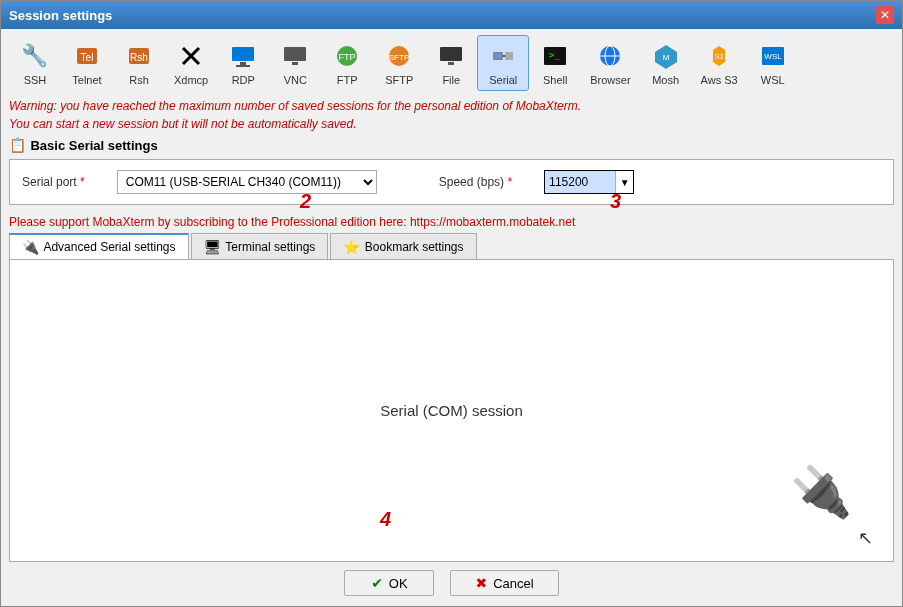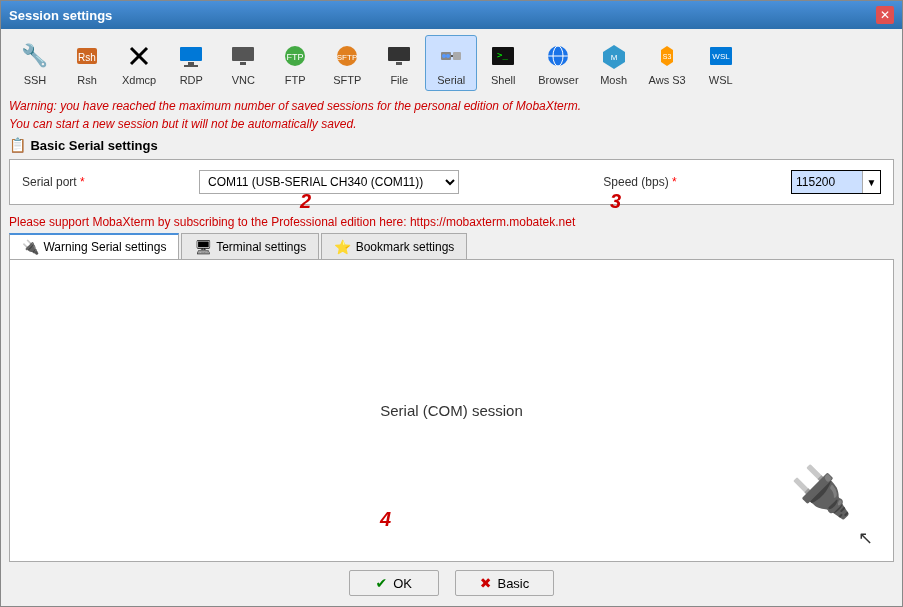--- a/index.html
+++ b/index.html
@@ -109,22 +109,21 @@
     }
     .section-box {
       border: 1px solid #aaa;
       background: white;
       padding: 10px 12px;
       margin-bottom: 6px;
     }
     .form-row {
       display: flex;
       align-items: center;
-      gap: 20px;
-      justify-content: space-between;
+      gap: 32px;
     }
     .form-label {
       font-size: 12px;
       color: #333;
       white-space: nowrap;
     }
     .form-label .required {
       color: red;
     }
     .form-select {
@@ -308,20 +307,29 @@
     <span class="title-bar-title">Session settings</span>
     <button class="title-bar-close">✕</button>
   </div>
 
   <div class="content">
 
     <div class="icon-toolbar" id="icon-toolbar">
         <div class="icon-item">
       <span class="icon-graphic">🔧</span>
       <span class="icon-label">SSH</span>
+    </div>
+        <div class="icon-item">
+      <span class="icon-graphic">
+            <svg width="28" height="28" viewBox="0 0 28 28">
+              <rect x="4" y="6" width="20" height="16" rx="2" fill="#cc6622"></rect>
+              <text x="14" y="19" text-anchor="middle" font-size="10" fill="white">Tel</text>
+            </svg>
+          </span>
+      <span class="icon-label">Telnet</span>
     </div>
         <div class="icon-item">
       <span class="icon-graphic">
             <svg width="28" height="28" viewBox="0 0 28 28">
               <rect x="4" y="6" width="20" height="16" rx="2" fill="#cc6622"></rect>
               <text x="14" y="19" text-anchor="middle" font-size="10" fill="white">Rsh</text>
             </svg>
           </span>
       <span class="icon-label">Rsh</span>
     </div>
@@ -471,21 +479,21 @@
 
       <div class="arrow-num-2">2</div>
       <div class="arrow-num-3">3</div>
     </div>
 
     <div class="support-text">Please support MobaXterm by subscribing to the Professional edition here: https://mobaxterm.mobatek.net</div>
 
     <div class="tab-bar" id="tab-bar">
         <button class="tab-btn active">
       <span class="tab-icon">🔌</span>
-      <span>Warning Serial settings</span>
+      <span>Advanced Serial settings</span>
     </button>
         <button class="tab-btn">
       <span class="tab-icon">🖥</span>
       <span>Terminal settings</span>
     </button>
         <button class="tab-btn">
       <span class="tab-icon">⭐</span>
       <span>Bookmark settings</span>
     </button>
       </div>
@@ -500,18 +508,18 @@
       <div class="arrow-num-4">4</div>
     </div>
 
     <div class="button-row">
       <button class="btn-ok">
         <span class="ok-icon">✔</span>
         <span>OK</span>
       </button>
       <button class="btn-cancel">
         <span class="cancel-icon">✖</span>
-        <span>Basic</span>
+        <span>Cancel</span>
       </button>
     </div>
 
   </div>
 </div>
 
 </body></html>

